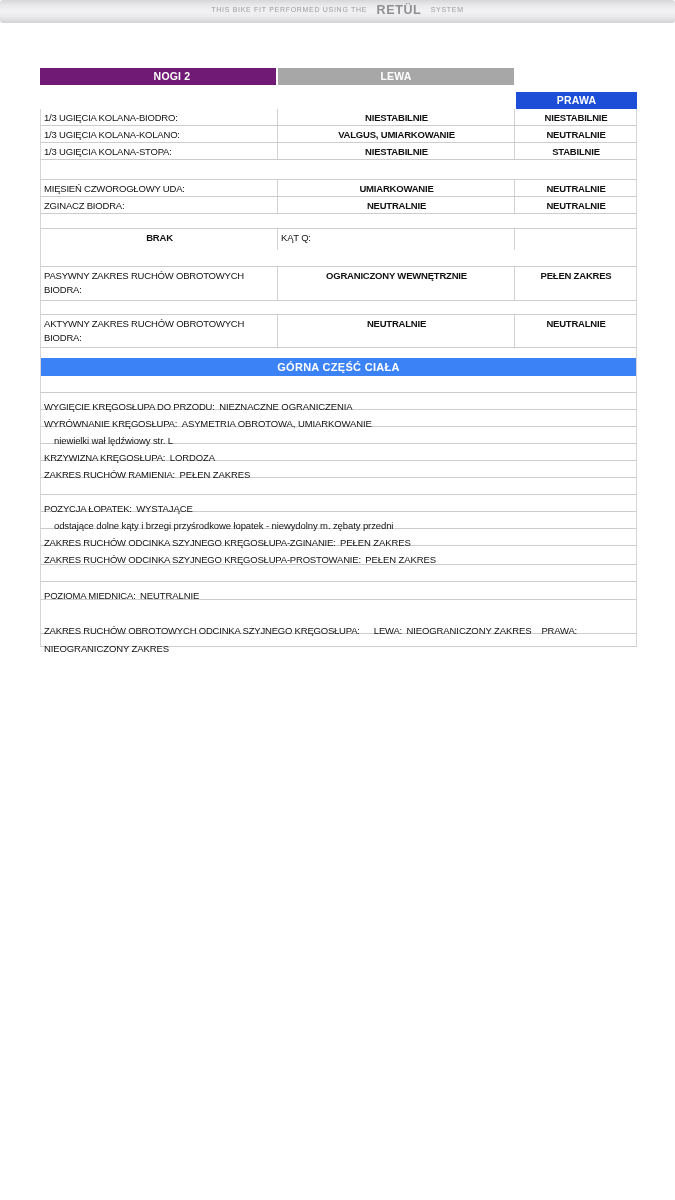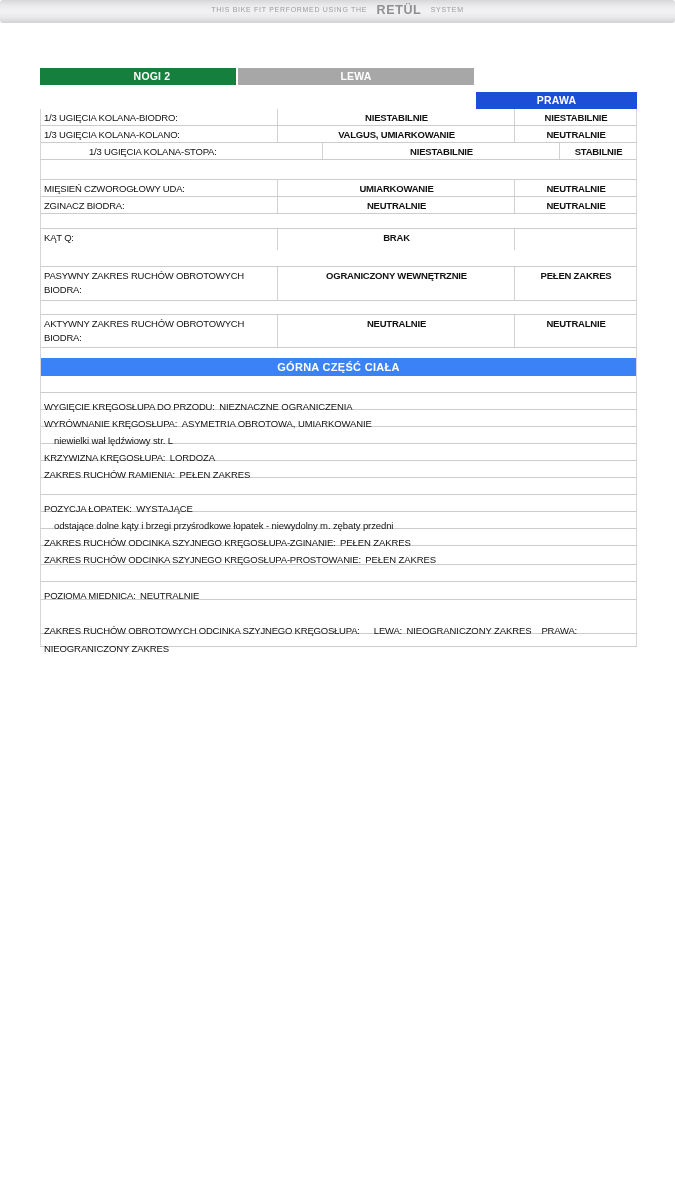--- a/index.html
+++ b/index.html
@@ -14,21 +14,21 @@
   .c2 { width:237px; border-right:1px solid #d2d2d2; }
   .c3 { flex:1; }
   .lbl { font-weight:400; font-size:9.5px; letter-spacing:-0.2px; line-height:14px; }
   .val { font-weight:700; font-size:9.5px; letter-spacing:-0.2px; line-height:14px;text-align:center; }
   .val2 { font-weight:400; font-size:9.5px; letter-spacing:-0.1px; line-height:14px; }
   .note { font-weight:400; font-size:9.5px; letter-spacing:-0.1px; line-height:14px; }
 
   .hdr-row { display:flex; gap:2px; background:#fff; }
   .hdr-cell { box-sizing:border-box; height:17px; line-height:17px; text-align:center;
               color:#ffffff; font-weight:700; font-size:10.5px; letter-spacing:0.2px; }
-  .hdr-blue { background:#15803d; width:196px;padding-left:28px; }
+  .hdr-blue { background:#701a75; width:236px;padding-left:28px; }
   .hdr-gray1 { background:#a7a7a7; width:236px; }
   .hdr-gray2 { background:#1d4ed8; flex:1;margin-top:24px; }
 
   .sec-hdr { box-sizing:border-box; height:18px; line-height:18px; text-align:center;
              background:#3b82f6; color:#fff; font-weight:700; font-size:11px; letter-spacing:0.3px;
              border-left:1px solid #d6d6d6; border-right:1px solid #d6d6d6; }
 
   .full { display:block; }
   .full .cellwide { padding:20px 4px 0 3px; }
   .indent { padding-left:13px !important; }
@@ -59,21 +59,21 @@
     <div class="row" style="height:17px;">
       <div class="cell c1 lbl">1/3 UGIĘCIA KOLANA-BIODRO:</div>
       <div class="cell c2 val">NIESTABILNIE</div>
       <div class="cell c3 val">NIESTABILNIE</div>
     </div>
     <div class="row" style="height:17px;">
       <div class="cell c1 lbl">1/3 UGIĘCIA KOLANA-KOLANO:</div>
       <div class="cell c2 val">VALGUS, UMIARKOWANIE</div>
       <div class="cell c3 val">NEUTRALNIE</div>
     </div>
-    <div class="row" style="height:17px;padding-left:45px;">
+    <div class="row" style="height:17px;">
       <div class="cell c1 lbl">1/3 UGIĘCIA KOLANA-STOPA:</div>
       <div class="cell c2 val">NIESTABILNIE</div>
       <div class="cell c3 val">STABILNIE</div>
     </div>
 
     <div class="spacer" style="height:19px;"></div>
 
     <div class="row" style="height:17px;">
       <div class="cell c1 lbl">MIĘSIEŃ CZWOROGŁOWY UDA:</div>
       <div class="cell c2 val">UMIARKOWANIE</div>
@@ -81,22 +81,22 @@
     </div>
     <div class="row" style="height:17px;">
       <div class="cell c1 lbl">ZGINACZ BIODRA:</div>
       <div class="cell c2 val">NEUTRALNIE</div>
       <div class="cell c3 val">NEUTRALNIE</div>
     </div>
 
     <div class="spacer" style="height:14px;"></div>
 
     <div class="row" style="height:21px; border-bottom:none;">
+      <div class="cell c2 val">BRAK</div>
       <div class="cell c1 lbl">KĄT Q:</div>
-      <div class="cell c2 val">BRAK</div>
       <div class="cell c3 val"></div>
     </div>
   </div>
 
   <div class="page-band"></div>
 
   <div class="tbl" style="top:248px;">
     <div class="spacer" style="height:18px;"></div>
 
     <div class="row" style="height:34px;">

